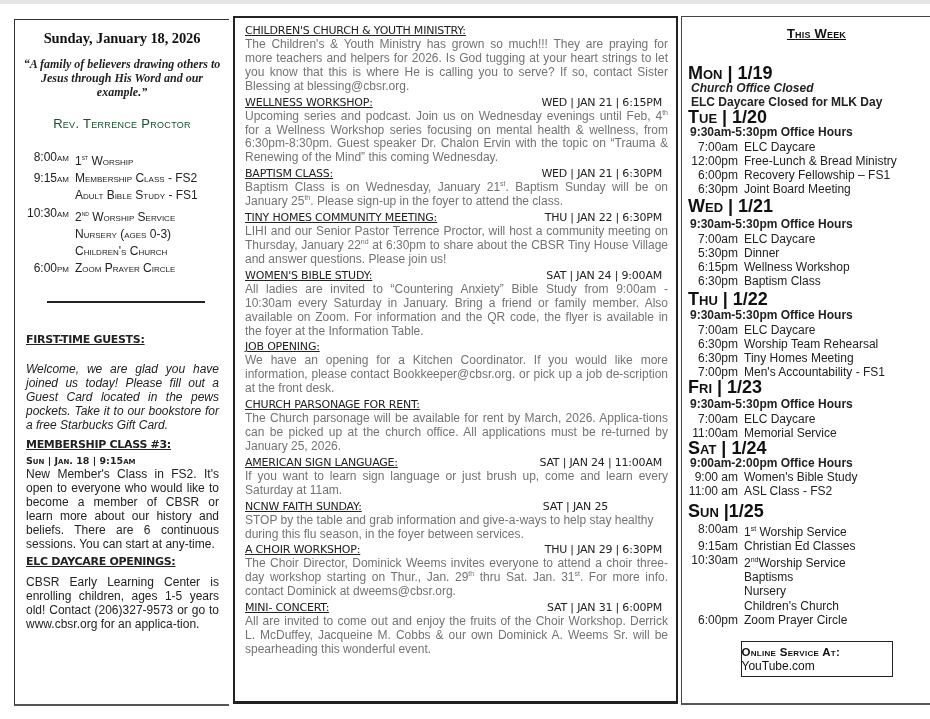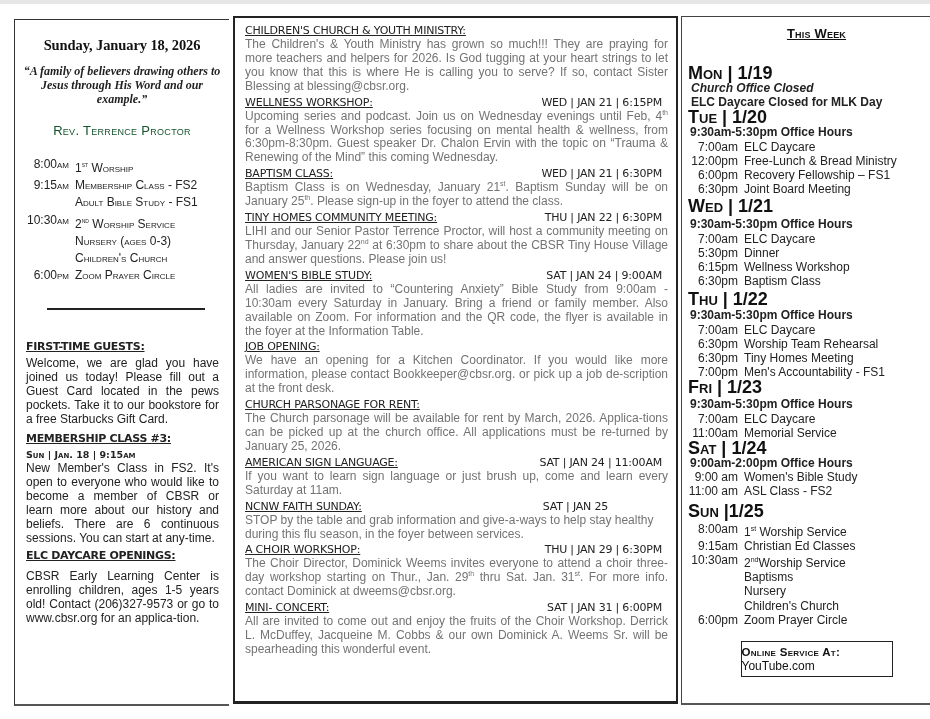--- a/index.html
+++ b/index.html
@@ -2,34 +2,34 @@
 <html><head>
 <meta charset="utf-8">
 <style>
   * { box-sizing: border-box; margin: 0; padding: 0; }
   html, body { width: 930px; height: 719px; background: #ffffff; overflow: hidden; }
   body { position: relative; font-family: "Liberation Sans", sans-serif; color: #111; }
   .topline { position: absolute; left: 0; top: 0; width: 930px; height: 4px; background: #e6e6e6; }
 
   
   .left { position: absolute; left: 14px; top: 19px; width: 215px; height: 687px; border: 1px solid #333; border-right: none; border-bottom: 2px solid #555; }
-  .left .date { font-family: "Liberation Serif", serif; font-weight: bold; font-size: 14.5px; text-align: center; margin-top: 17px; letter-spacing: -0.1px; }
+  .left .date { font-family: "Liberation Serif", serif; font-weight: bold; font-size: 14.5px; text-align: center; margin-top: 10px; letter-spacing: -0.1px; }
   .left .motto { font-family: "Liberation Serif", serif; font-style: italic; font-weight: bold; font-size: 12px; line-height: 14px; text-align: center; margin-top: 10px; padding: 0 6px; color: #222; }
   .left .pastor { font-size: 13px; text-align: center; margin-top: 17px; font-variant: small-caps; letter-spacing: 0.3px; color: #14532d; }
   .sched { margin-top: 18px; font-size: 12px; line-height: 17.2px; font-variant: small-caps; color: #222; }
   .sched .row { display: flex; }
   .sched .t { width: 60px; text-align: right; padding-right: 6px; }
   .sched .e { flex: 1; white-space: nowrap; }
   .sched sup { font-size: 7px; }
   .hr { width: 158px; height: 2px; background: #222; margin: 24px auto 0 32px; }
   .left .guests { margin-top: 30px; padding: 0 10px 0 11px; }
   .lh { font-family: "DejaVu Sans", sans-serif; font-weight: bold; font-size: 11px; text-decoration: underline; color: #222; letter-spacing: -0.3px; }
   .lh2 { margin-top: 6px; }
   .lp { font-size: 12px; line-height: 14px; text-align: justify; color: #222; }
-  .lp.it { margin-top: 3px; }
+  .lp.it { font-style: italic; margin-top: 16px; }
   .lsub { font-family: "DejaVu Sans", sans-serif; font-weight: bold; font-size: 9.5px; font-variant: small-caps; margin-top: 4px; margin-bottom: 1px; color: #222; }
   .lh3 { margin-top: 4px; margin-bottom: 7px; }
 
   
   .mid { position: absolute; left: 233px; top: 16px; width: 445px; height: 688px; border: 2px solid #222; border-bottom: 3px solid #222; padding: 6px 8px 0 10px; }
   .sec-h { display: flex; justify-content: space-between; align-items: baseline; font-family: "DejaVu Sans", sans-serif; font-weight: normal; font-size: 11px; line-height: 14px; color: #222; letter-spacing: -0.2px; }
   .sec-h .ttl { text-decoration: underline; }
   .sec-h .when { padding-right: 6px; }
   .sec-b { font-size: 12px; line-height: 13.9px; text-align: justify; color: #737373; margin-bottom: 2px; }
   .sec-b sup { font-size: 7px; line-height: 0; }

